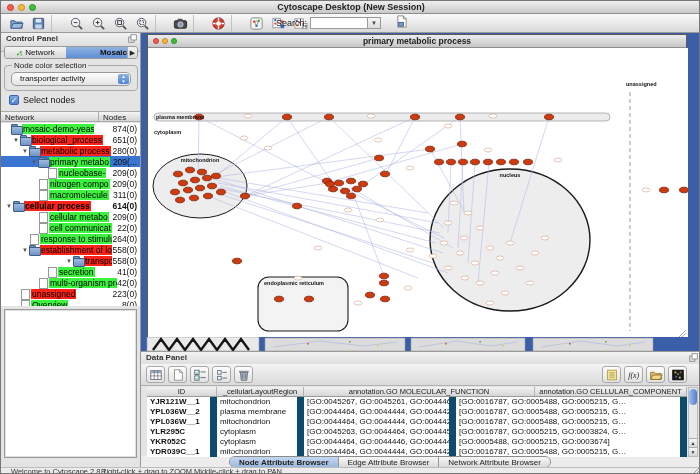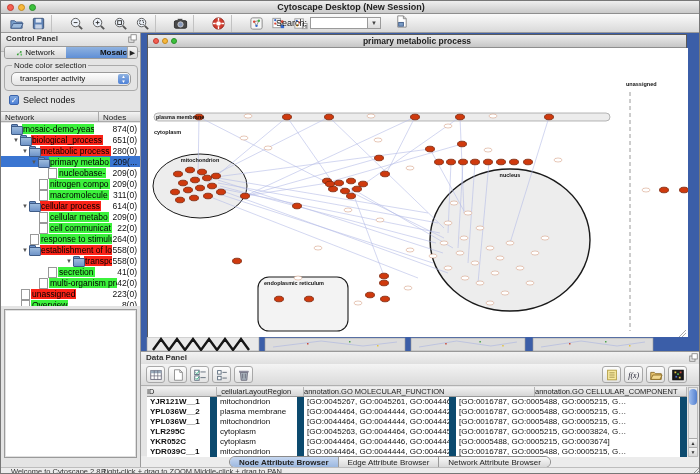--- a/index.html
+++ b/index.html
@@ -71,21 +71,21 @@
   .strip-svg{position:absolute;left:0;top:304px;display:block;}
   
   .dp{position:absolute;left:0;top:318px;width:560px;height:105px;background:#e4e4e4;border-top:1px solid #9a9a9a;}
   .dp-toolbar{position:absolute;left:0;top:12px;width:560px;height:22px;background:linear-gradient(#f4f4f4,#dadada);border-bottom:1px solid #b0b0b0;}
   .dp-left{position:absolute;left:5px;top:2px;display:flex;gap:3px;}
   .dp-right{position:absolute;right:14px;top:2px;display:flex;gap:3px;}
   .dp-btn{width:19px;height:17px;border:1px solid #a8a8a8;border-radius:3px;background:linear-gradient(#fdfdfd,#e2e2e2);padding:0;text-align:right;}
   .dp-btn svg{width:14px;height:14px;display:block;margin:0 auto;}
   .dtable{position:absolute;left:6px;top:35px;width:540px;height:70px;background:#fff;}
   .dt-hdr{display:flex;height:10px;background:linear-gradient(#f2f2f2,#d6d6d6);border-bottom:1px solid #9a9a9a;}
-  .dt-hdr div{font-size:7.5px;color:#222;border-right:1px solid #b4b4b4;overflow:hidden;white-space:nowrap;line-height:10px;}
+  .dt-hdr div{font-size:7.5px;color:#222;text-align:center;border-right:1px solid #b4b4b4;overflow:hidden;white-space:nowrap;line-height:10px;}
   .dt-row{display:flex;height:10px;}
   .dt-row div{font-size:8px;color:#111;padding-left:3px;overflow:hidden;white-space:nowrap;line-height:10px;border-right:7px solid #0c4a6e;}
   .dt-row div:first-child{font-weight:bold;}
   .dp-scroll{position:absolute;right:3px;top:35px;width:10px;height:70px;background:#e9e9e9;border:1px solid #bbb;}
   .dp-thumb{position:absolute;left:0px;top:1px;width:8px;height:16px;border-radius:4px;background:linear-gradient(90deg,#9dbdf0,#537fce);}
   .dp-sarr{position:absolute;left:0;width:8px;height:9px;font-size:5px;text-align:center;line-height:9px;color:#333;background:linear-gradient(#f6f6f6,#d6d6d6);border-top:1px solid #aaa;}
   
   .bottom-tabs{position:absolute;left:88px;top:423px;height:12px;display:flex;border:1px solid #8a8a8a;border-radius:6px;overflow:hidden;}
   .btab{font-size:8px;line-height:11px;padding:0 9px;background:linear-gradient(#f8f8f8,#d9d9d9);color:#222;border-right:1px solid #9a9a9a;white-space:nowrap;}
   .btab:last-child{border-right:none;}
@@ -302,21 +302,21 @@
             <span class="tree-icon leaf"></span>
             <span class="tree-label bg-green">nitrogen compo</span>
             <span class="tree-count">209(0)</span>
           </div>
           <div class="tree-row" style="padding-left: 29px;">
             <span class="tree-arrow"></span>
             <span class="tree-icon leaf"></span>
             <span class="tree-label bg-green">macromolecule</span>
             <span class="tree-count">311(0)</span>
           </div>
-          <div class="tree-row" style="padding-left: 20px;">
+          <div class="tree-row" style="padding-left: 4px; font-weight: bold;">
             <span class="tree-arrow">▼</span>
             <span class="tree-icon folder"></span>
             <span class="tree-label bg-red">cellular process</span>
             <span class="tree-count">614(0)</span>
           </div>
           <div class="tree-row" style="padding-left: 29px;">
             <span class="tree-arrow"></span>
             <span class="tree-icon leaf"></span>
             <span class="tree-label bg-green">cellular metabo</span>
             <span class="tree-count">209(0)</span>

